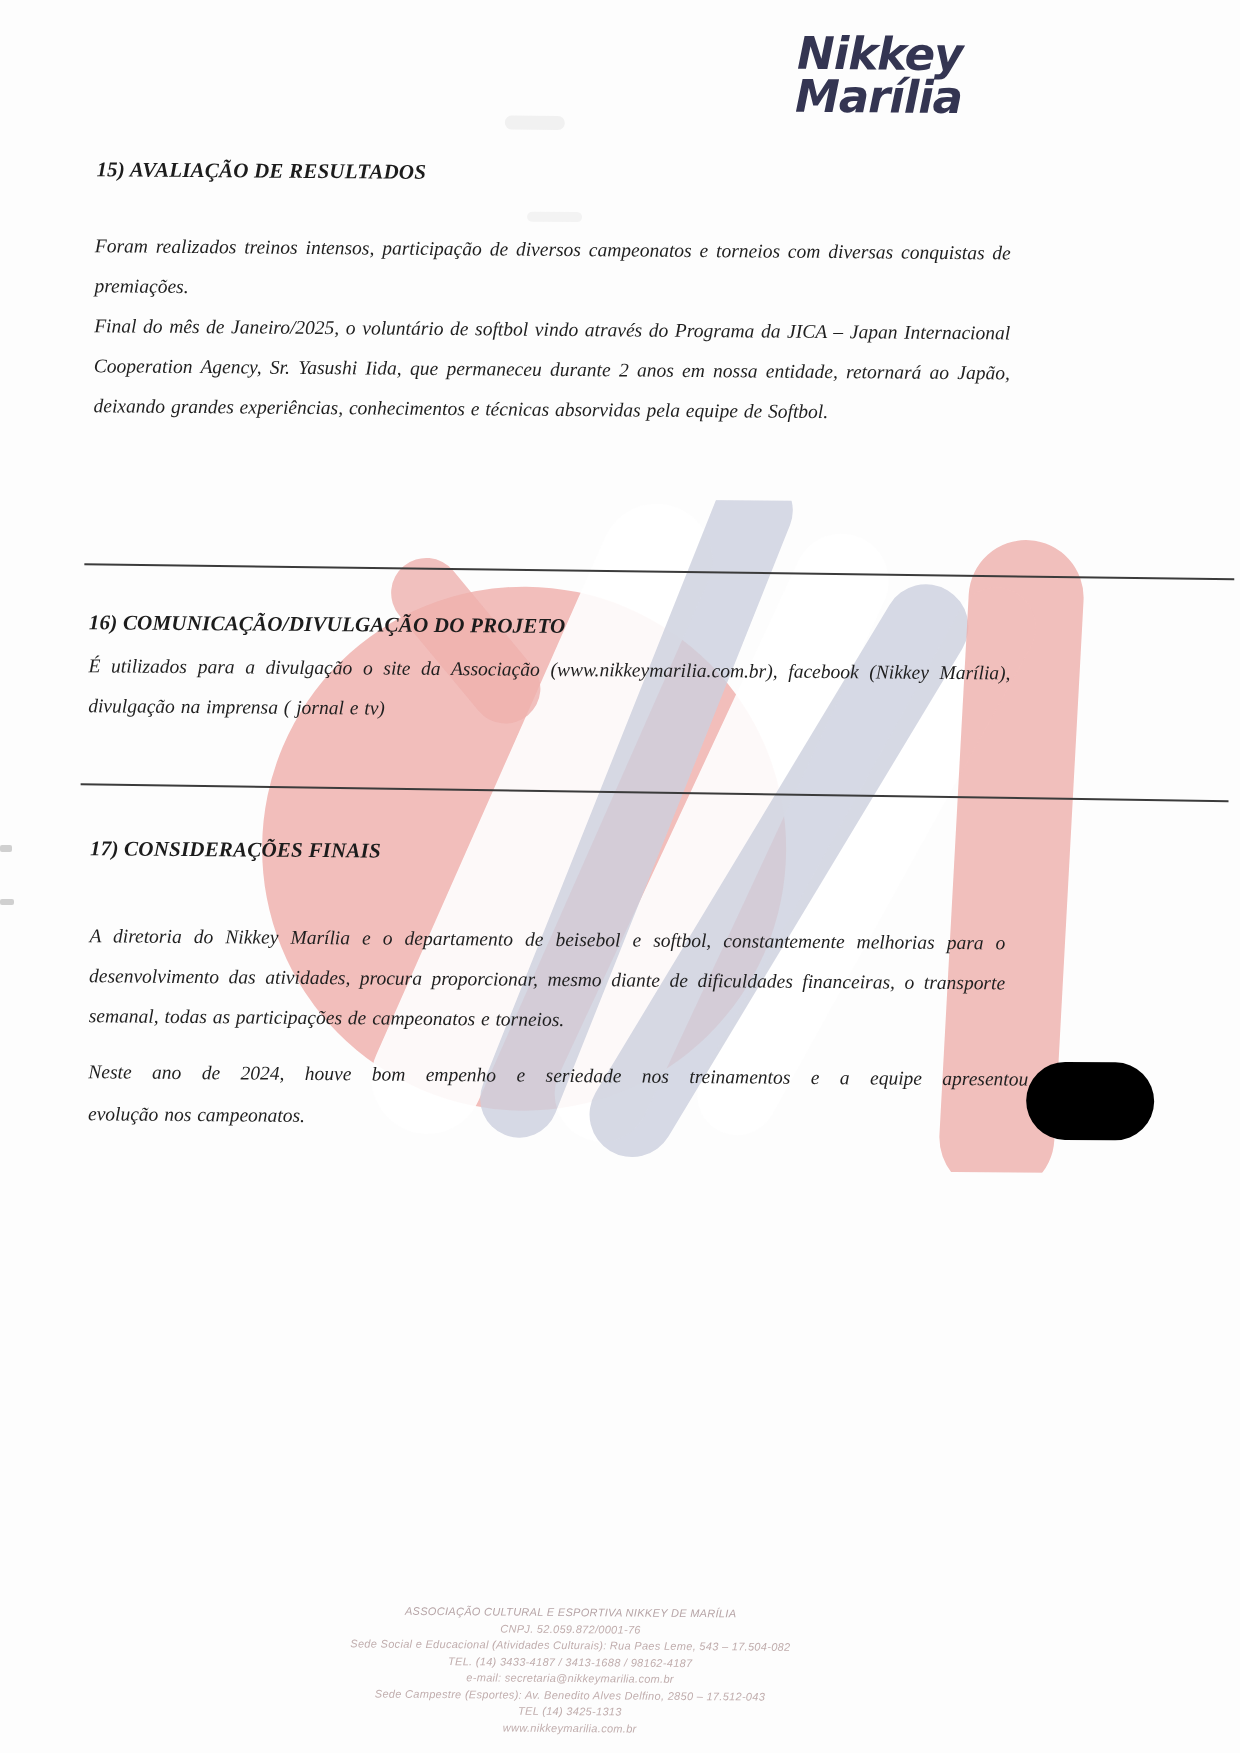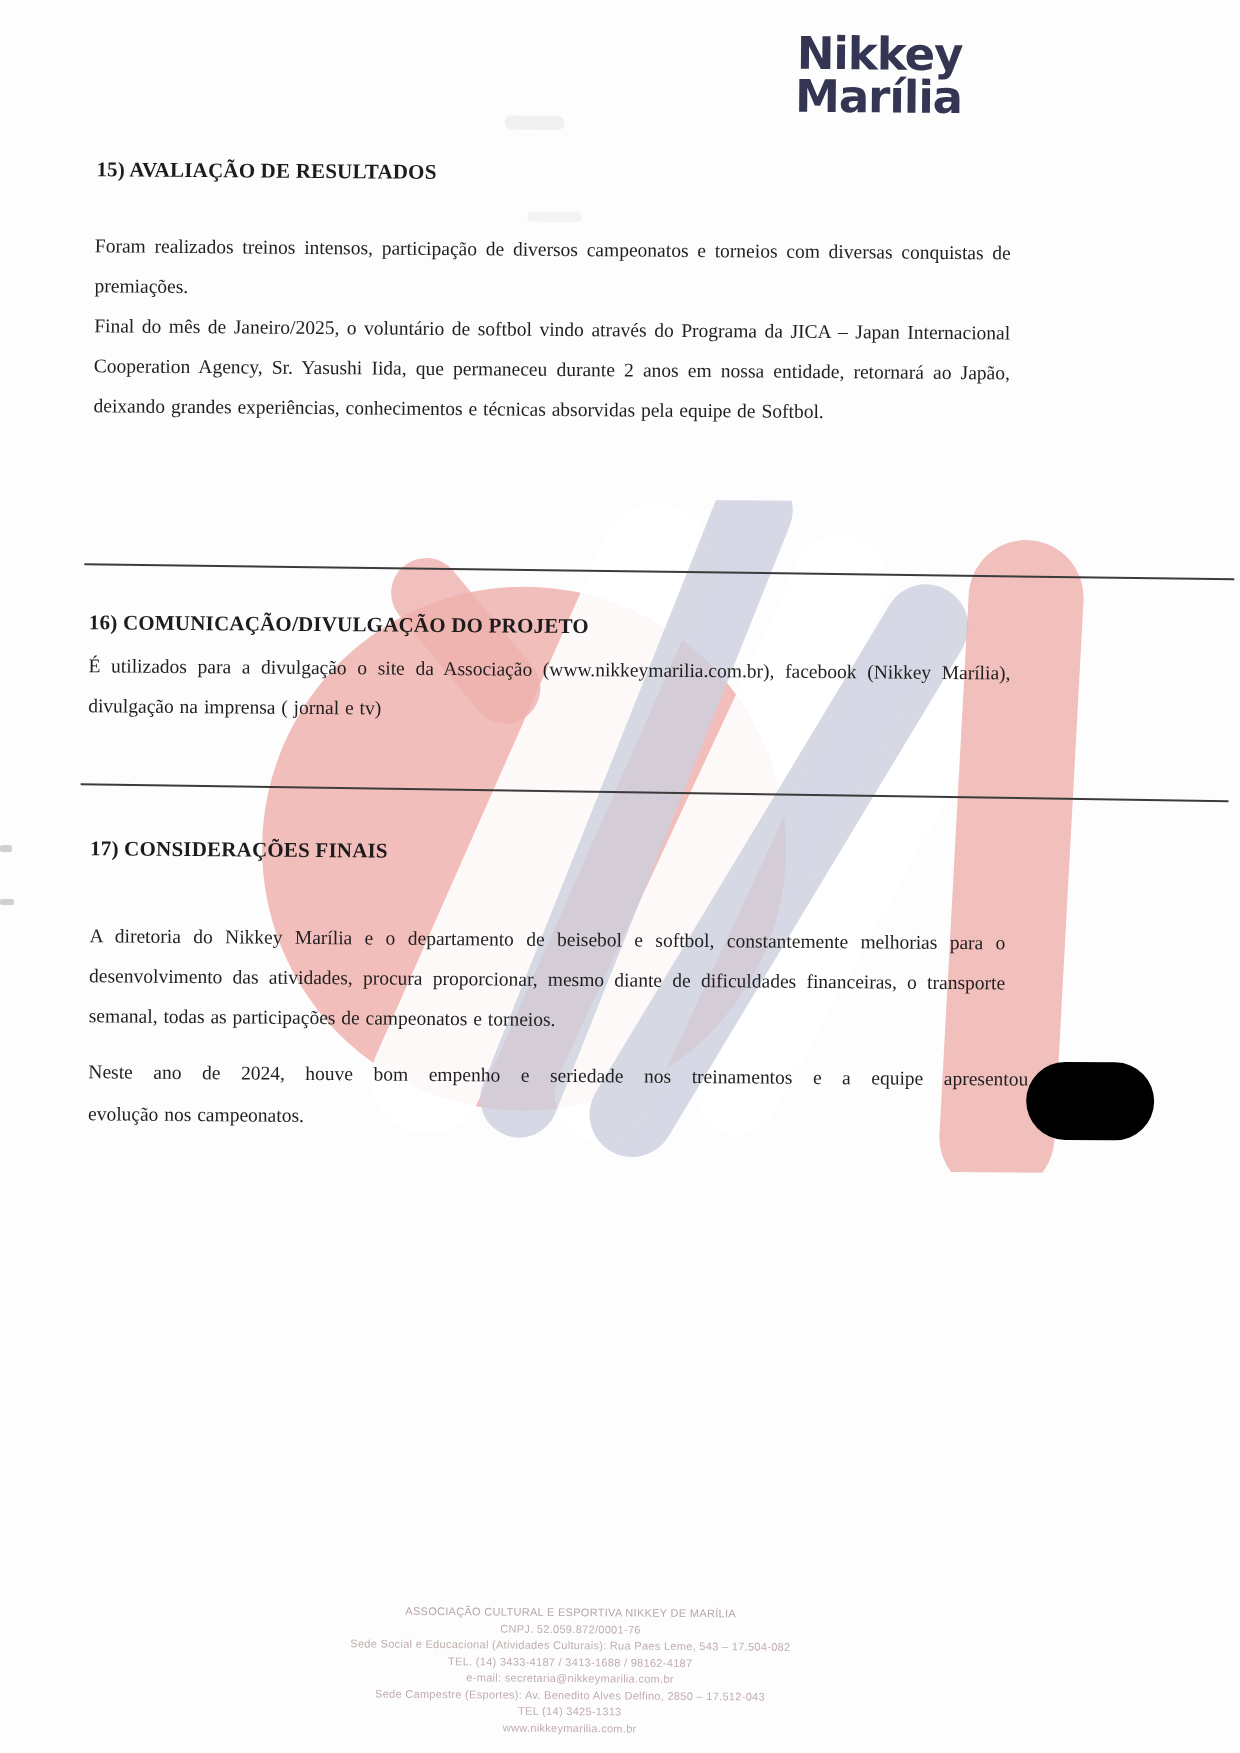--- a/index.html
+++ b/index.html
@@ -1,19 +1,19 @@
 <!DOCTYPE html>
 <html><head>
 <meta charset="utf-8">
 <title>Document</title>
 <style>
   html,body{margin:0;padding:0;background:#e9e9e9;}
   .page{
     position:relative;width:1240px;height:1753px;background:#fdfdfd;
-    overflow:hidden;font-family:"Liberation Serif","DejaVu Serif",serif;color:#1f1f1f;
+    overflow:hidden;font-family:"Liberation Serif","DejaVu Serif",serif;color:#1f1f1f;font-style:italic;
   }
   .tilt{position:absolute;inset:0;transform:rotate(0.45deg);transform-origin:60px 100px;}
   .abs{position:absolute;}
   
   .logo{
     top:26px;right:278px;text-align:right;z-index:2;
     font-family:"DejaVu Sans","Liberation Sans",sans-serif;
     font-weight:bold;font-size:45px;line-height:43px;letter-spacing:-1px;
     color:#343552;
   }

